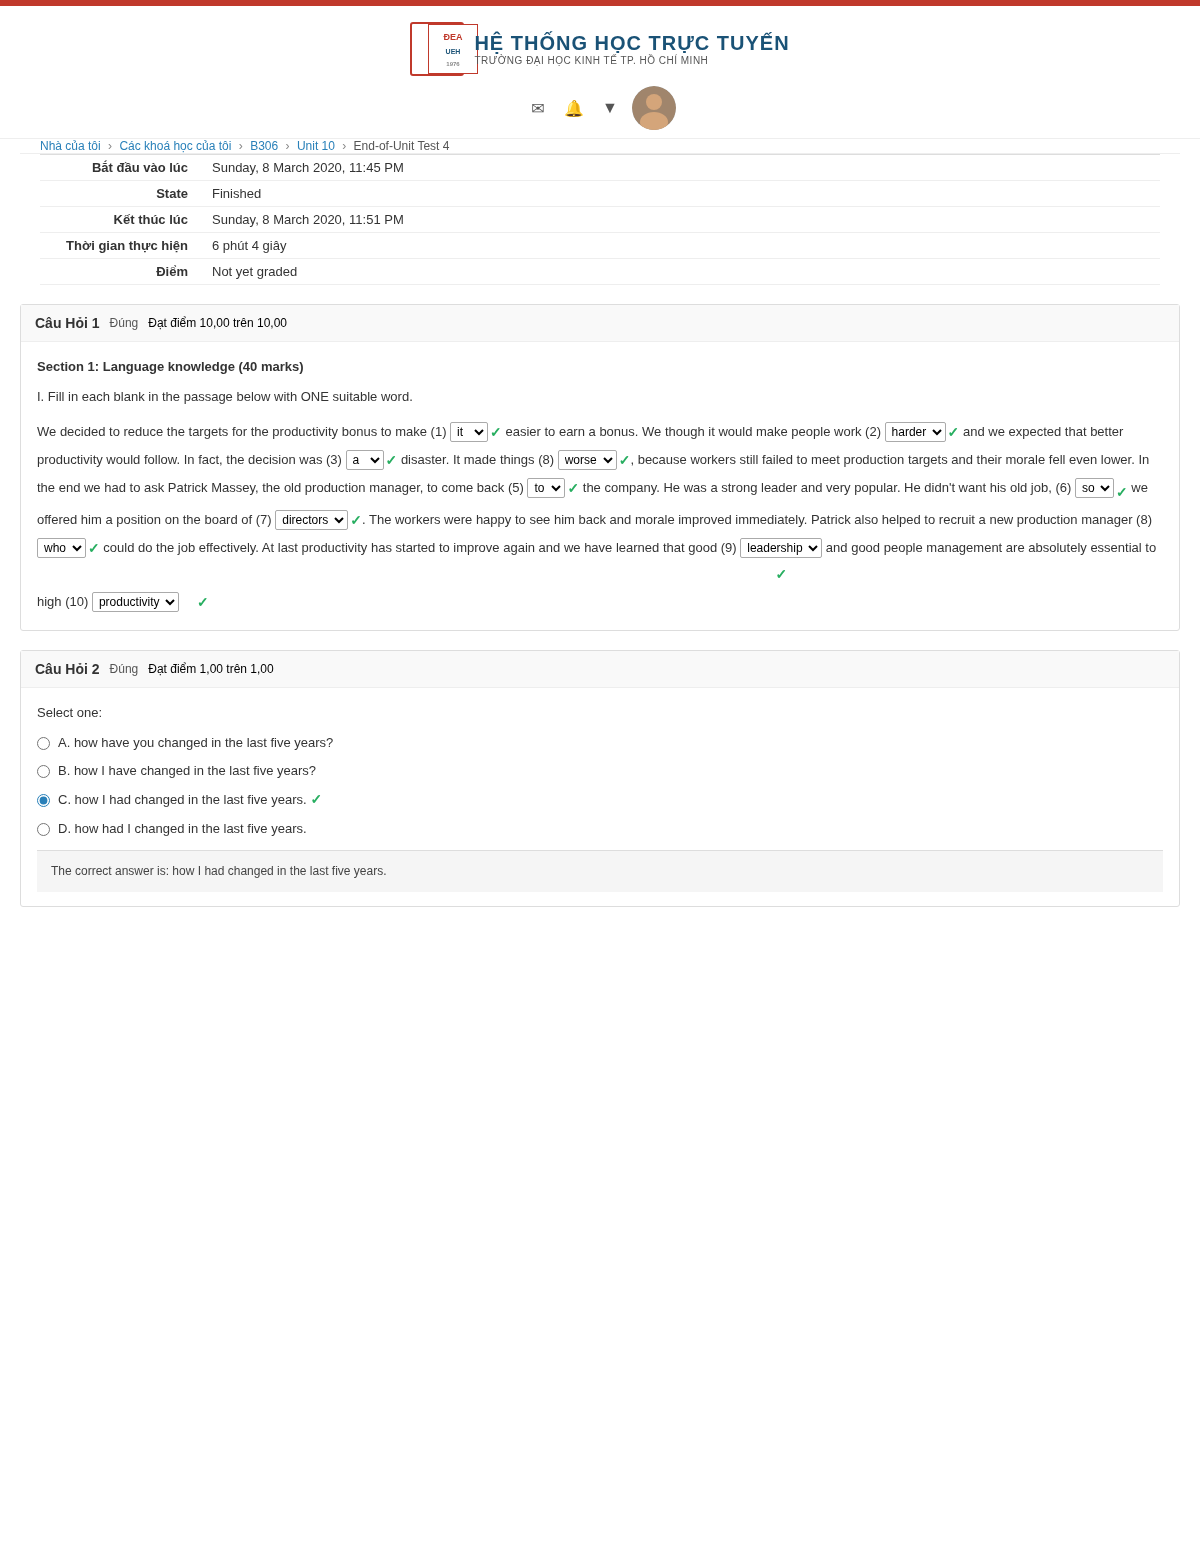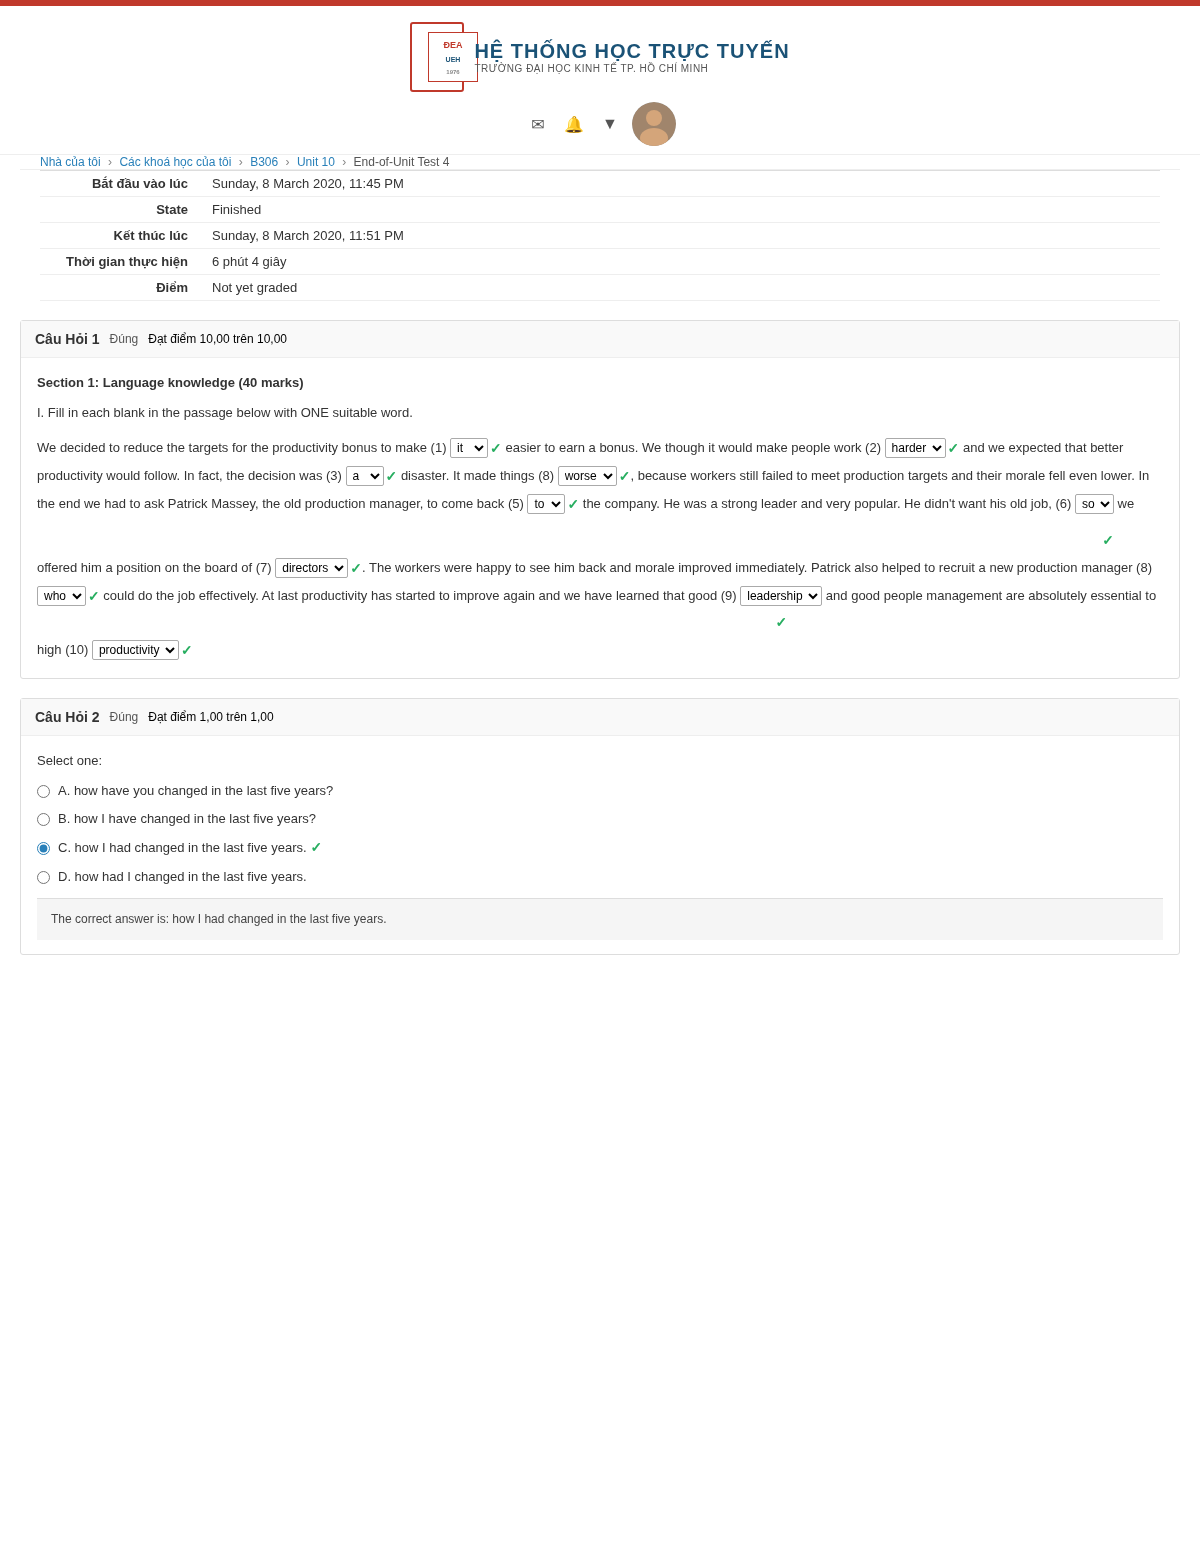--- a/index.html
+++ b/index.html
@@ -25,21 +25,21 @@
       padding: 16px 0 8px 0;
       border-bottom: 1px solid #eee;
     }
     .header-logo-row {
       display: flex;
       align-items: center;
       gap: 10px;
     }
     .logo-icon {
       width: 54px;
-      height: 70px;
+      height: 54px;
       border: 2px solid #c0392b;
       border-radius: 3px;
       display: flex;
       align-items: center;
       justify-content: center;
       font-size: 10px;
       color: #c0392b;
       font-weight: bold;
       flex-direction: column;
       background: #fff;
@@ -304,33 +304,33 @@
           <span class="checkmark">✓</span>
         </span><span> and we expected that better productivity would follow. In fact, the decision was (3) </span><span style="display: inline-flex; align-items: center; gap: 2px;">
           <select class="inline-select"><option value="a">a</option><option>▼</option></select>
           <span class="checkmark">✓</span>
         </span><span> disaster. It made things (8) </span><span style="display: inline-flex; align-items: center; gap: 2px;">
           <select class="inline-select"><option value="worse">worse</option><option>▼</option></select>
           <span class="checkmark">✓</span>
         </span><span>, because workers still failed to meet production targets and their morale fell even lower. In the end we had to ask Patrick Massey, the old production manager, to come back (5) </span><span style="display: inline-flex; align-items: center; gap: 2px;">
           <select class="inline-select"><option value="to">to</option><option>▼</option></select>
           <span class="checkmark">✓</span>
-        </span><span> the company. He was a strong leader and very popular. He didn't want his old job, (6) </span><span style="display: inline-flex; align-items: flex-end; gap: 12px; flex-direction: column;">
+        </span><span> the company. He was a strong leader and very popular. He didn't want his old job, (6) </span><span style="display: inline-flex; align-items: flex-start; gap: 2px;">
           <select class="inline-select"><option value="so">so</option><option>▼</option></select>
           <span class="checkmark">✓</span>
         </span><span> we offered him a position on the board of (7) </span><span style="display: inline-flex; align-items: center; gap: 2px;">
           <select class="inline-select"><option value="directors">directors</option><option>▼</option></select>
           <span class="checkmark">✓</span>
         </span><span>. The workers were happy to see him back and morale improved immediately. Patrick also helped to recruit a new production manager (8) </span><span style="display: inline-flex; align-items: center; gap: 2px;">
           <select class="inline-select"><option value="who">who</option><option>▼</option></select>
           <span class="checkmark">✓</span>
         </span><span> could do the job effectively. At last productivity has started to improve again and we have learned that good (9) </span><span style="display: inline-flex; align-items: center; gap: 2px; flex-direction: column;">
           <select class="inline-select"><option value="leadership">leadership</option><option>▼</option></select>
           <span class="checkmark">✓</span>
-        </span><span> and good people management are absolutely essential to high (10) </span><span style="display: inline-flex; align-items: center; gap: 2px;">
+        </span><span> and good people management are absolutely essential to high (10) </span><span style="display: inline-flex; align-items: center; gap: 18px;">
           <select class="inline-select"><option value="productivity">productivity</option><option>▼</option></select>
           <span class="checkmark">✓</span>
         </span></div>
   </div>
 </div>
 
 <div class="question-card">
   <div class="question-header">
     <span class="question-title">Câu Hỏi 2</span>
     <span class="question-status">Đúng</span>

